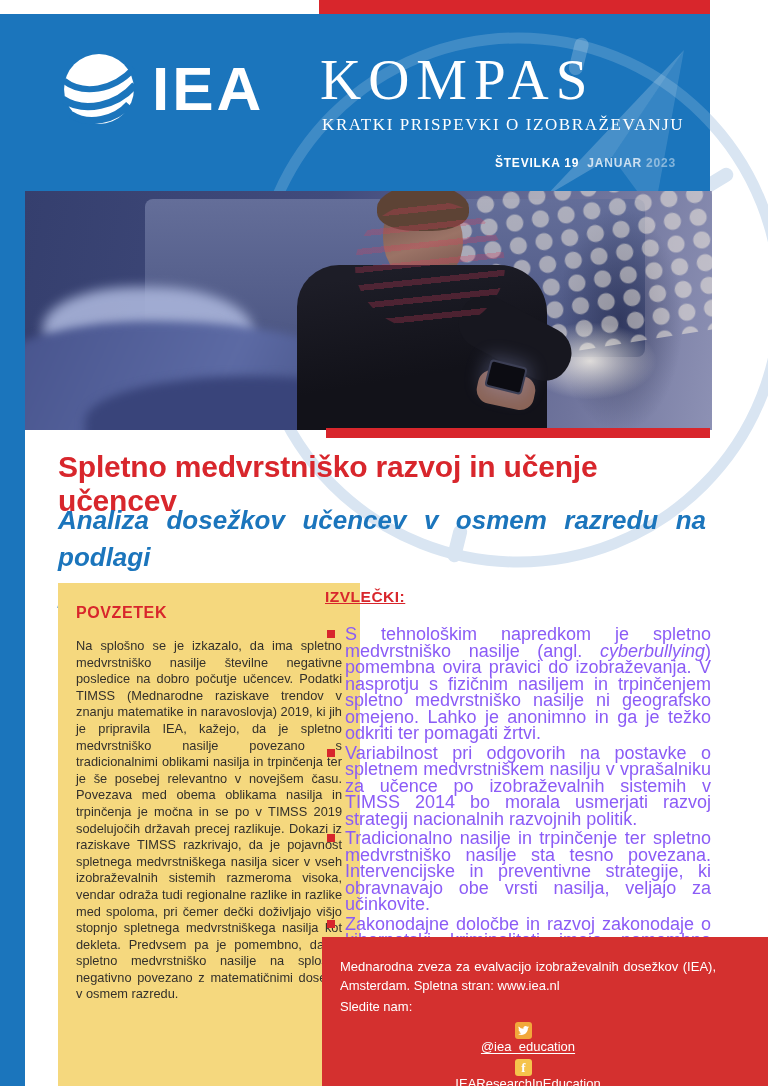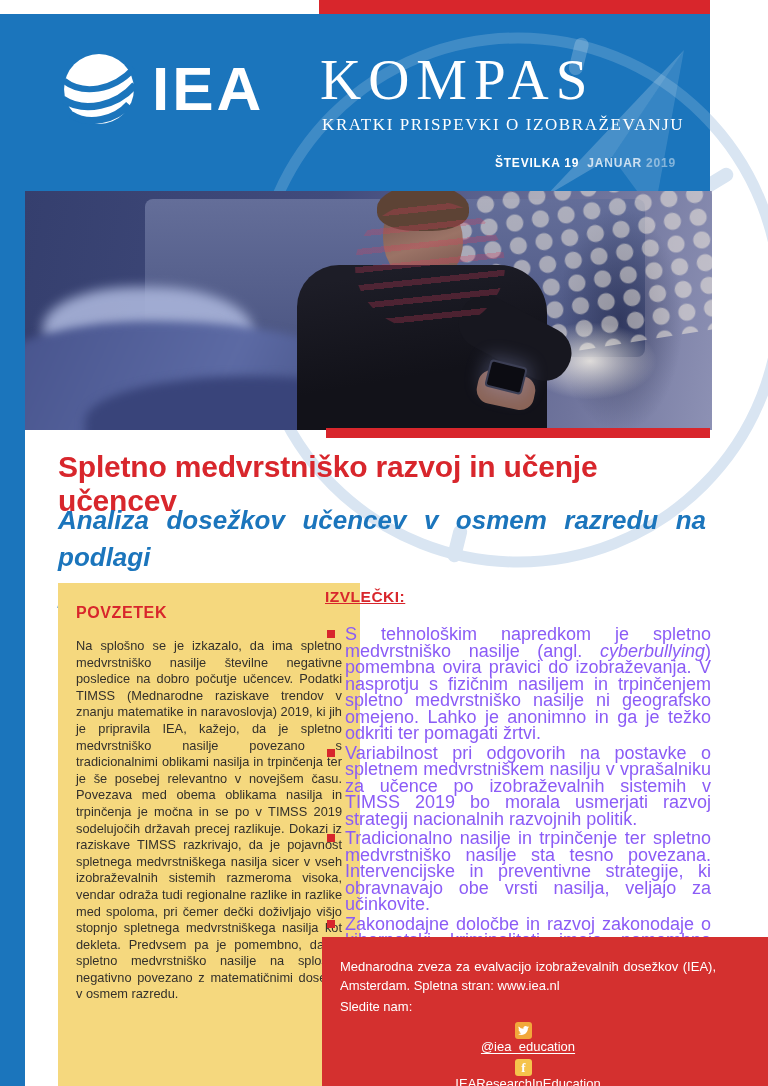--- a/index.html
+++ b/index.html
@@ -130,21 +130,21 @@
         <path d="M9 61 C 26 72, 52 66, 65 51" stroke="#1B75BC" stroke-width="7" fill="none"></path>
       </svg>
       <div class="brand">IEA</div>
     </div>
     <div class="tagline">Researching education, improving learning</div>
 
     <div class="masthead-title">KOMPAS</div>
     <div class="masthead-sub">KRATKI PRISPEVKI O IZOBRAŽEVANJU</div>
 
     <div class="issue-line">
-      <span class="num">ŠTEVILKA 19</span><span class="month">JANUAR</span><span class="year">2019</span>
+      <span class="num">ŠTEVILKA 19</span><span class="month">JANUAR</span><span class="year">2023</span>
     </div>
   </div>
 
   <div class="photo" title="Najstnik sedi na postelji v temni sobi in gleda pametni telefon">
     <div class="ph ph-headboard"></div>
     <div class="ph ph-shadow"></div>
     <div class="ph ph-dapple"></div>
     <div class="ph ph-glow"></div>
     <div class="ph ph-pillow"></div>
     <div class="ph ph-duvet"></div>
@@ -173,21 +173,21 @@
 
   <div class="highlights">
     <h2>IZVLEČKI:</h2>
     <ul>
       <li>
         <span class="hl-bullet"></span>
         <span class="hl-text"><span>S tehnološkim napredkom je spletno medvrstniško nasilje (angl. </span><span class="it">cyberbullying</span><span>) pomembna ovira pravici do izobraževanja. V nasprotju s fizičnim nasiljem in trpinčenjem spletno medvrstniško nasilje ni geografsko omejeno. Lahko je anonimno in ga je težko odkriti ter pomagati žrtvi.</span></span>
       </li>
       <li>
         <span class="hl-bullet"></span>
-        <span class="hl-text">Variabilnost pri odgovorih na postavke o spletnem medvrstniškem nasilju v vprašalniku za učence po izobraževalnih sistemih v TIMSS 2019 bo morala usmerjati razvoj strategij nacionalnih razvojnih politik.</span>
+        <span class="hl-text">Variabilnost pri odgovorih na postavke o spletnem medvrstniškem nasilju v vprašalniku za učence po izobraževalnih sistemih v TIMSS 2014 bo morala usmerjati razvoj strategij nacionalnih razvojnih politik.</span>
       </li>
       <li>
         <span class="hl-bullet"></span>
         <span class="hl-text">Tradicionalno nasilje in trpinčenje ter spletno medvrstniško nasilje sta tesno povezana. Intervencijske in preventivne strategije, ki obravnavajo obe vrsti nasilja, veljajo za učinkovite.</span>
       </li>
       <li>
         <span class="hl-bullet"></span>
         <span class="hl-text">Zakonodajne določbe in razvoj zakonodaje o kibernetski kriminaliteti imajo pomembno vlogo pri zaščiti učencev na nacionalni ravni.</span>
       </li>
       <li>

